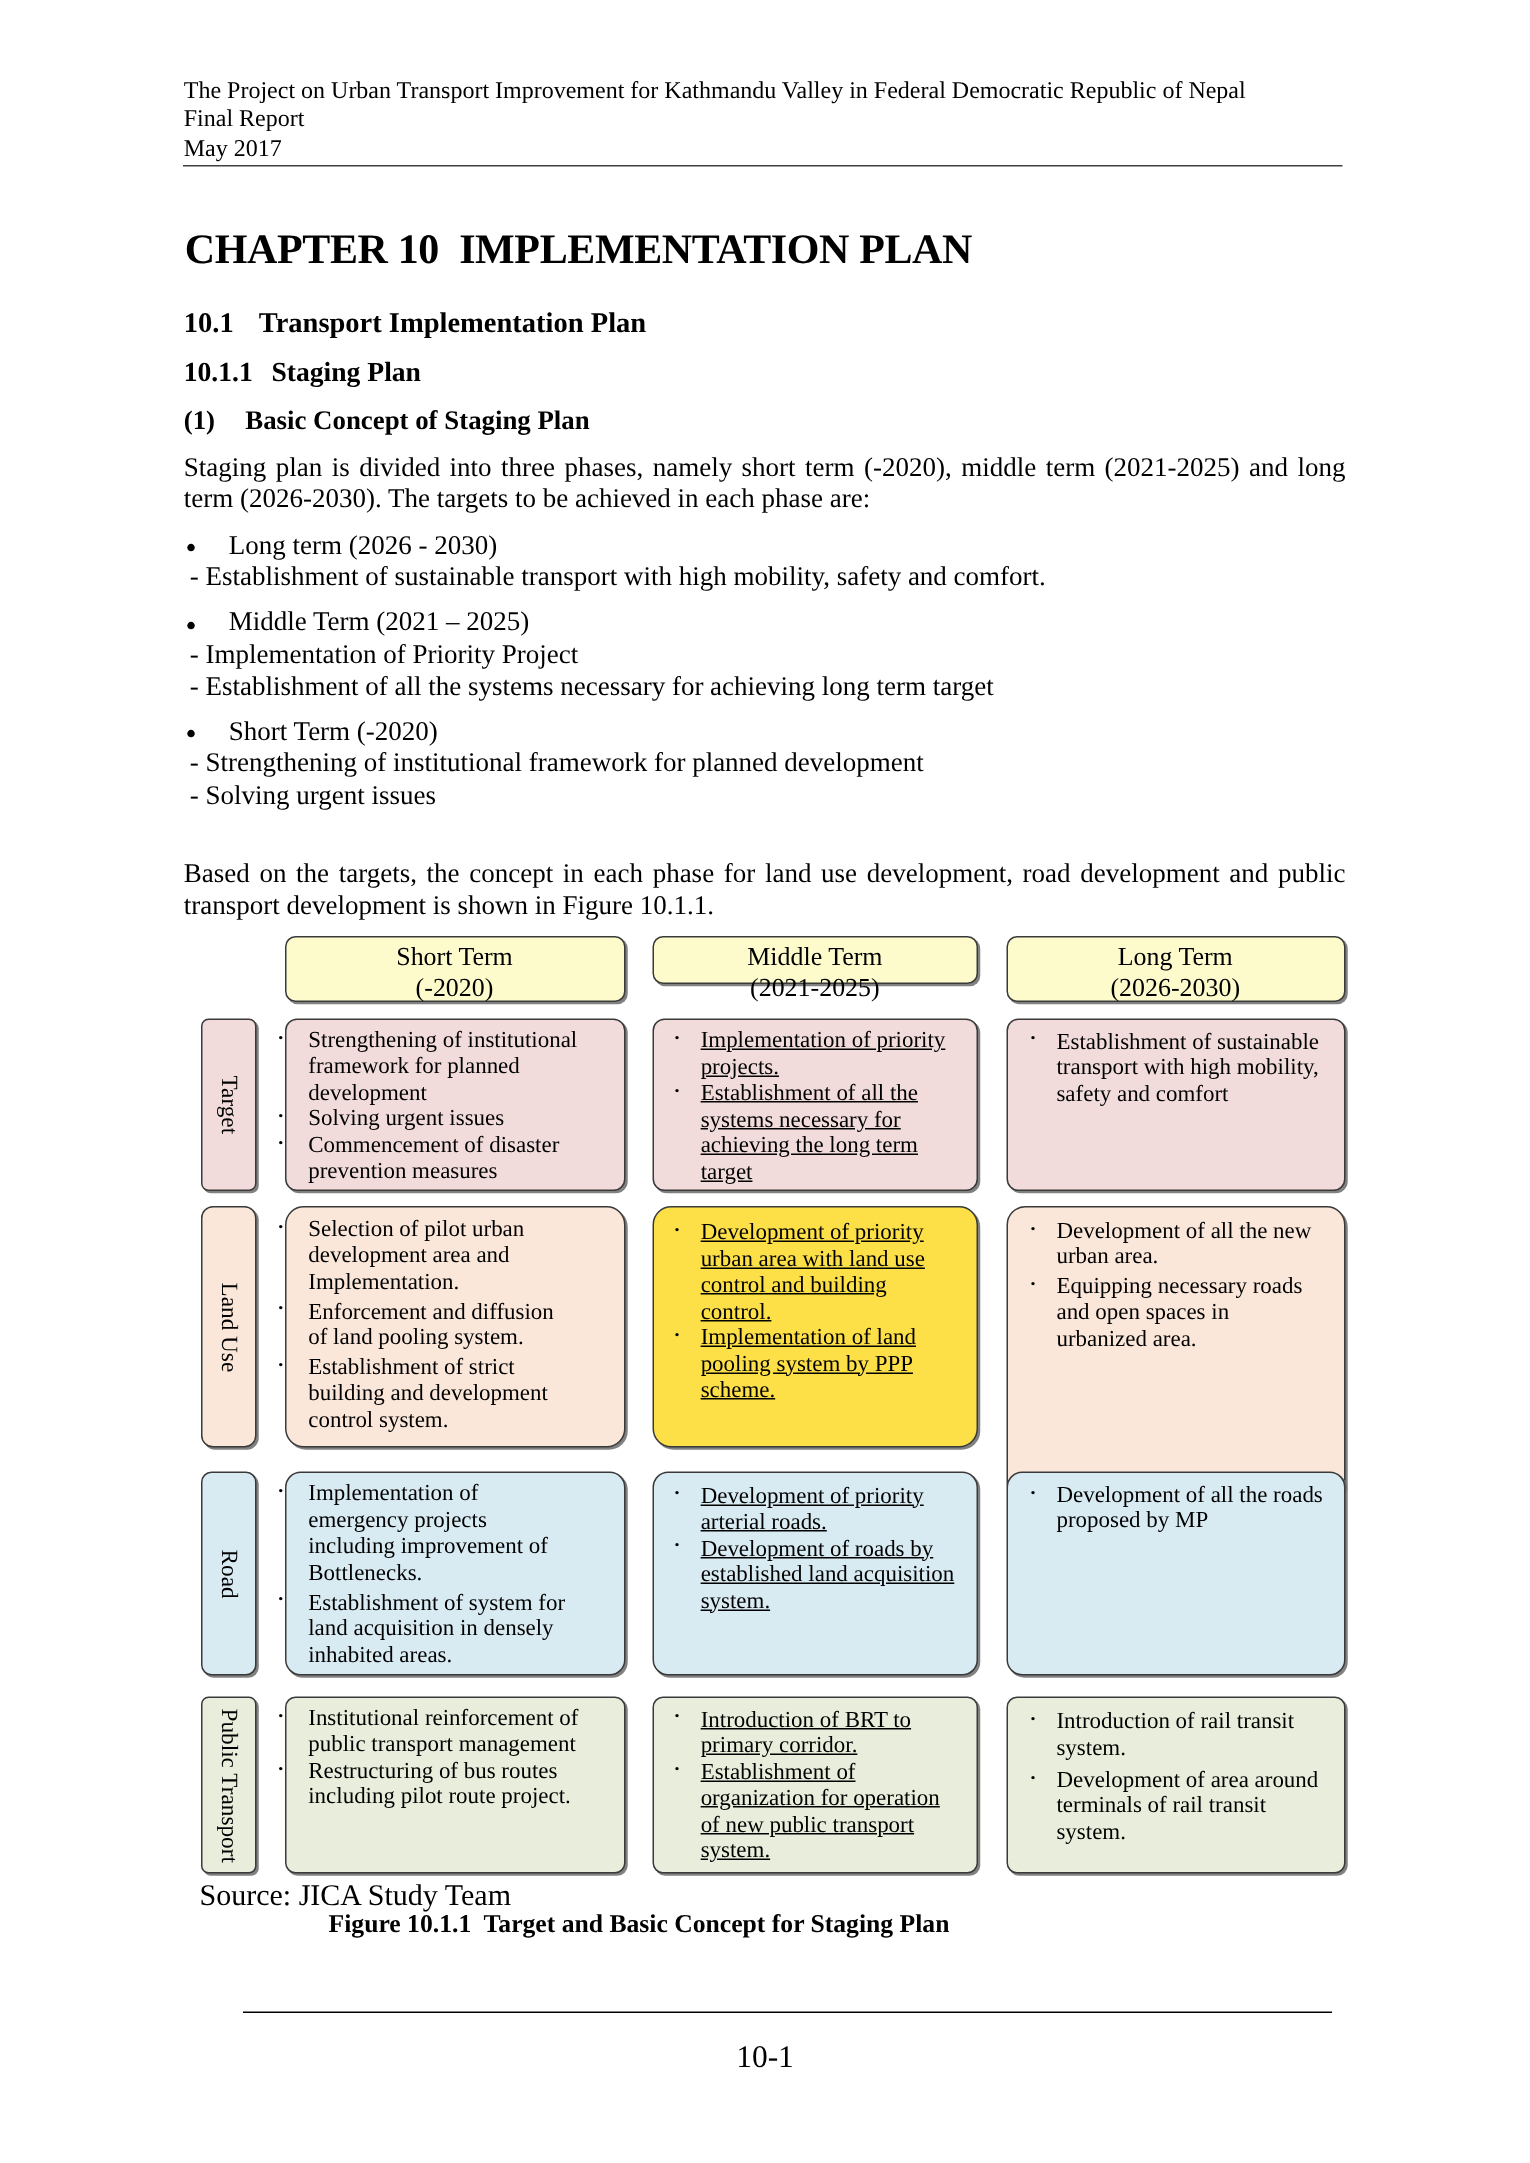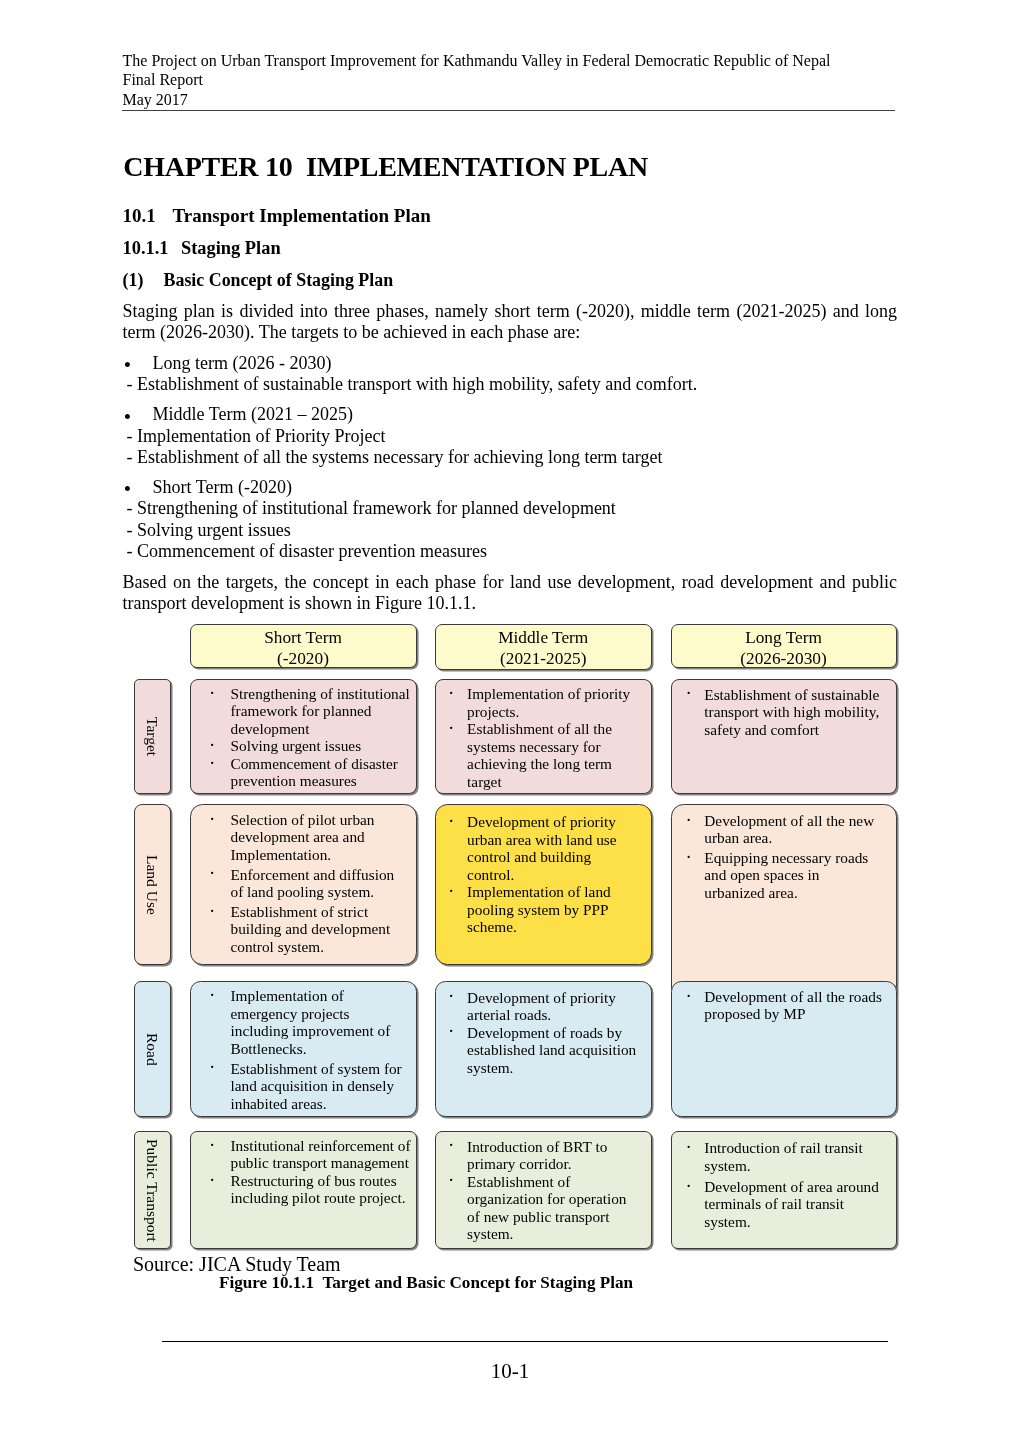--- a/index.html
+++ b/index.html
@@ -38,22 +38,22 @@
   .fig{position:absolute;left:0;top:0;}
   .box{position:absolute;box-sizing:border-box;border:1.15px solid #3a3a3a;border-radius:8px;
        box-shadow:1.5px 1.5px 0.2px rgba(115,115,115,0.9);}
   .hdrbox{text-align:center;font-size:17.3px;line-height:21px;padding-top:2.6px;}
   .rowlabel{writing-mode:vertical-rl;display:flex;align-items:center;
        justify-content:center;font-size:15.5px;line-height:1;}
   .cell{font-size:15.3px;line-height:17.5px;padding-top:4.9px;}
   .cell ul{list-style:none;margin:0;padding:0;}
   .cell li{position:relative;margin-bottom:var(--gap,0px);}
   .cell li:before{content:"\00B7";position:absolute;font-size:19px;line-height:17.5px;top:-1.4px;}
-  .cell.c0{padding-left:40px;} .cell.c0 ul{width:180.2px;} .cell.c0 li:before{left:-21.5px;}
-  .cell.c1{padding-left:31.6px;} .cell.c1 ul{width:172px;}   .cell.c1 li:before{left:-19px;}
+  .cell.c0{padding-left:15px;} .cell.c0 ul{width:180.2px;} .cell.c0 li:before{left:-21.5px;}
+  .cell.c1{padding-left:31.6px;} .cell.c1 ul{width:172px;text-decoration:underline;}   .cell.c1 li:before{left:-19px;}
   .cell.c2{padding-left:32.8px;} .cell.c2 ul{width:178.4px;} .cell.c2 li:before{left:-18.8px;}
 
   .srcnote{position:absolute;left:133px;top:1255px;font-size:20px;line-height:19px;}
   .figcap{position:absolute;left:0px;top:1273px;width:852px;text-align:center;font-weight:bold;font-size:17.1px;line-height:20px;white-space:pre;}
 
   .ftr-rule{position:absolute;left:161.8px;top:1340.8px;width:726.5px;height:1.1px;background:#000;}
   .pageno{position:absolute;left:0;top:1360.5px;width:1020px;text-align:center;font-size:21px;line-height:21.3px;}
 </style>
 </head>
 <body>
@@ -84,32 +84,31 @@
         <span class="bdot">•</span>
         <div class="btxt">Middle Term (2021 – 2025)</div>
         <div class="bsub">- Implementation of Priority Project</div>
         <div class="bsub">- Establishment of all the systems necessary for achieving long term target</div>
       </div>
       <div class="bitem">
         <span class="bdot">•</span>
         <div class="btxt">Short Term (-2020)</div>
         <div class="bsub">- Strengthening of institutional framework for planned development</div>
         <div class="bsub">- Solving urgent issues</div>
-        <div class="bsub">- Commencement of disaster prevention measures</div>
       </div>
     </div>
 
   <div class="para p2">Based on the targets, the concept in each phase for land use development, road development and public transport development is shown in Figure 10.1.1.</div>
 
   <div class="fig" id="figure">
       <div class="box hdrbox" style="left: 189.5px; top: 623.5px; width: 227px; height: 44px; background: rgb(253, 251, 204); border-radius: 7px;">
         <div>Short Term</div>
         <div>(-2020)</div>
       </div>
-      <div class="box hdrbox" style="left: 434.5px; top: 623.5px; width: 217.5px; height: 46px; background: rgb(253, 251, 204); border-radius: 7px;">
+      <div class="box hdrbox" style="left: 434.5px; top: 623.5px; width: 217.5px; height: 32px; background: rgb(253, 251, 204); border-radius: 7px;">
         <div>Middle Term</div>
         <div>(2021-2025)</div>
       </div>
       <div class="box hdrbox" style="left: 670.5px; top: 623.5px; width: 226px; height: 44px; background: rgb(253, 251, 204); border-radius: 7px;">
         <div>Long Term</div>
         <div>(2026-2030)</div>
       </div>
       <div class="box rowlabel" style="left: 133.5px; top: 679px; width: 37.5px; height: 115px; background: rgb(241, 220, 219); border-radius: 5px;">
         <span>Target</span>
       </div>

